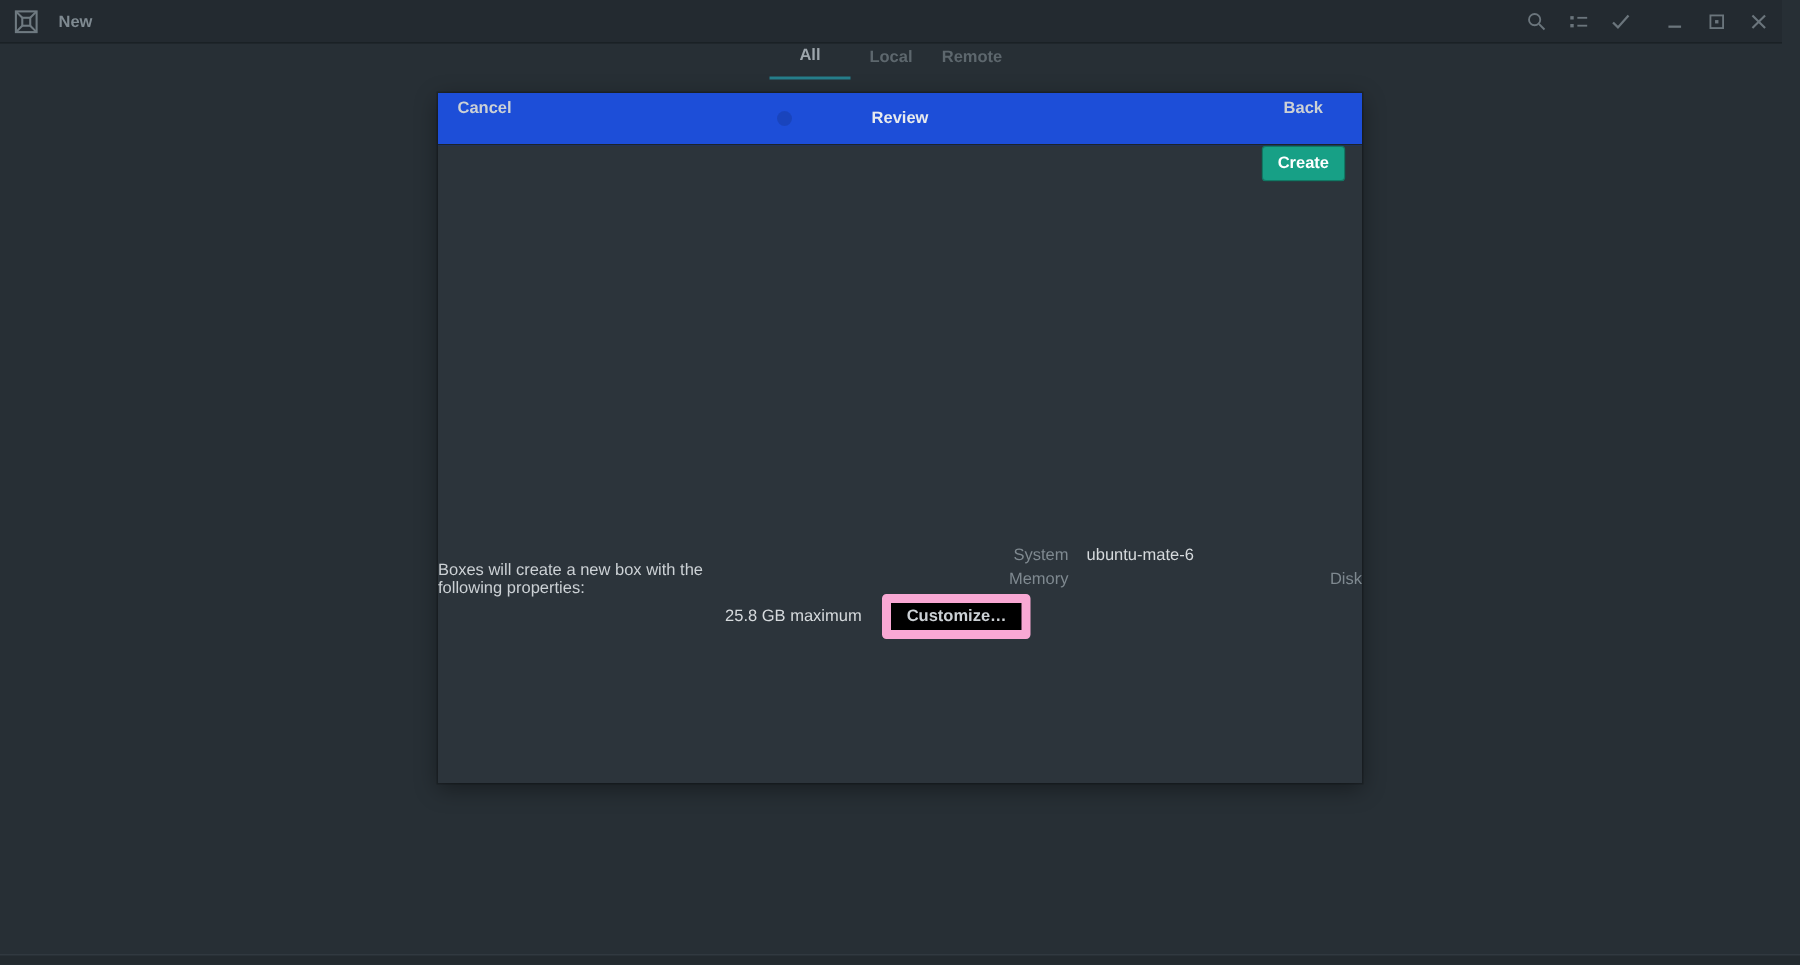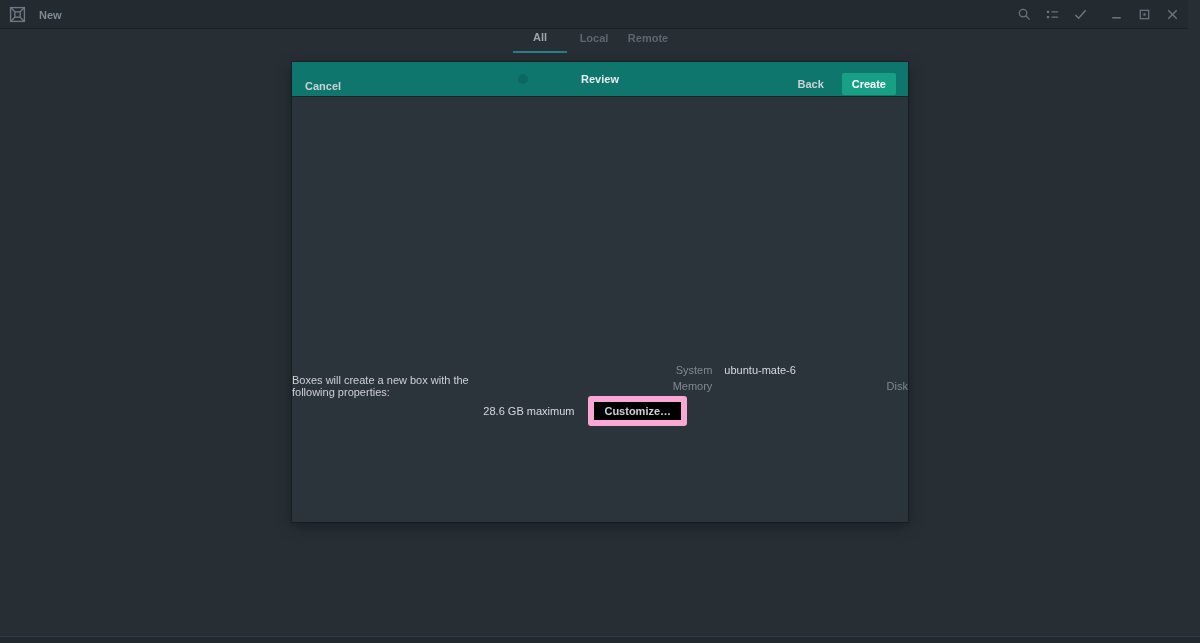--- a/index.html
+++ b/index.html
@@ -55,42 +55,42 @@
   
   .dialog {
     position:absolute; left:292px; top:62px;
     width:616px; height:460px;
     background:#2c343b;
     box-shadow:0 0 0 1px rgba(0,0,0,.22), 0 4px 14px rgba(0,0,0,.38);
   }
   .dialog-header {
     position:relative;
     height:35px;
-    background:#0f766e;
+    background:#1d4ed8;
     border-bottom:1px solid #1d2429;
-    display:flex; align-items:flex-end;
+    display:flex; align-items:flex-start;
     padding:0 11px;
   }
   .text-btn {
     font-size:11px; font-weight:700; color:#ccd1d5;
     background:transparent; border:none;
     padding:4px 2px; cursor:default;
     font-family:inherit;
   }
   .spinner-dot {
     position:absolute; left:226px; top:12px;
     width:10px; height:10px; border-radius:50%;
     background:rgba(0,0,0,.12);
   }
   .dialog-title {
     position:absolute; left:50%; top:50%; transform:translate(-50%,-50%);
     font-size:11px; font-weight:700; color:#e9ebed;
     white-space:nowrap;
   }
-  .header-right { margin-left:auto; display:flex; align-items:center; gap:15px; }
+  .header-right { margin-left:auto; display:flex; align-items:center; gap:15px;flex-direction:column; }
   .create-btn {
     background:var(--accent,#17a086);
     color:#ffffff;
     font-size:11px; font-weight:700;
     font-family:inherit;
     border:1px solid rgba(0,0,0,.25);
     border-radius:3px;
     padding:5px 10px;
     cursor:default;
   }
@@ -224,20 +224,20 @@
     <div class="props">
       <div class="prop-label">System</div>
       <div class="prop-value">
         <span>ubuntu-mate-6</span>
       </div>
 
       <div class="prop-label">Memory</div>
 
       <div class="prop-label">Disk</div>
       <div class="prop-value">
-        <span>28.6 GB maximum</span>
+        <span>25.8 GB maximum</span>
         <button class="customize-btn">Customize…</button>
       </div>
     </div>
   </div>
 </section>
 
 <div class="bottom-strip"></div>
 
 </body></html>

